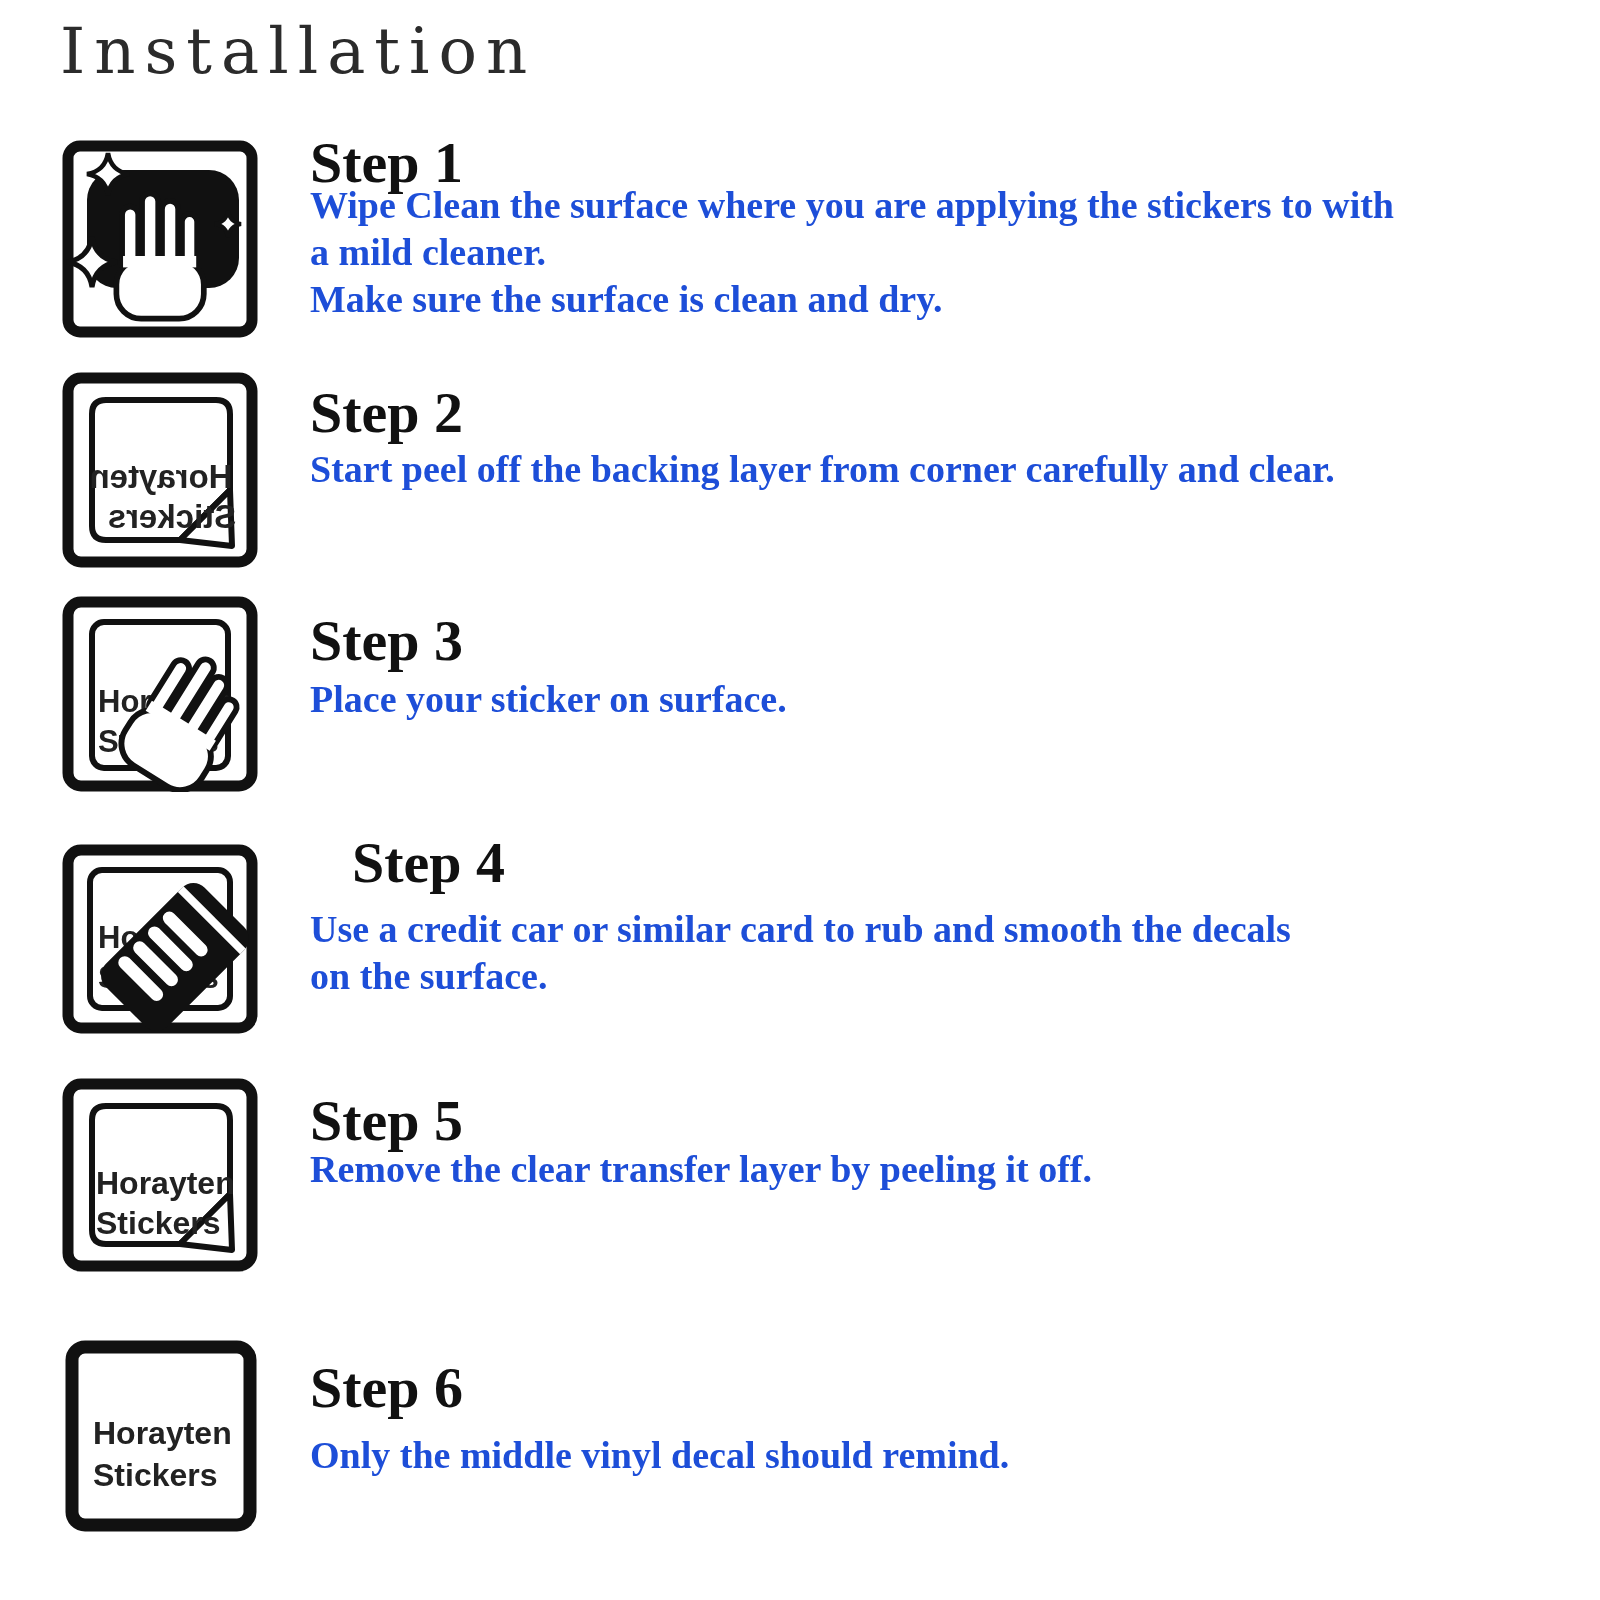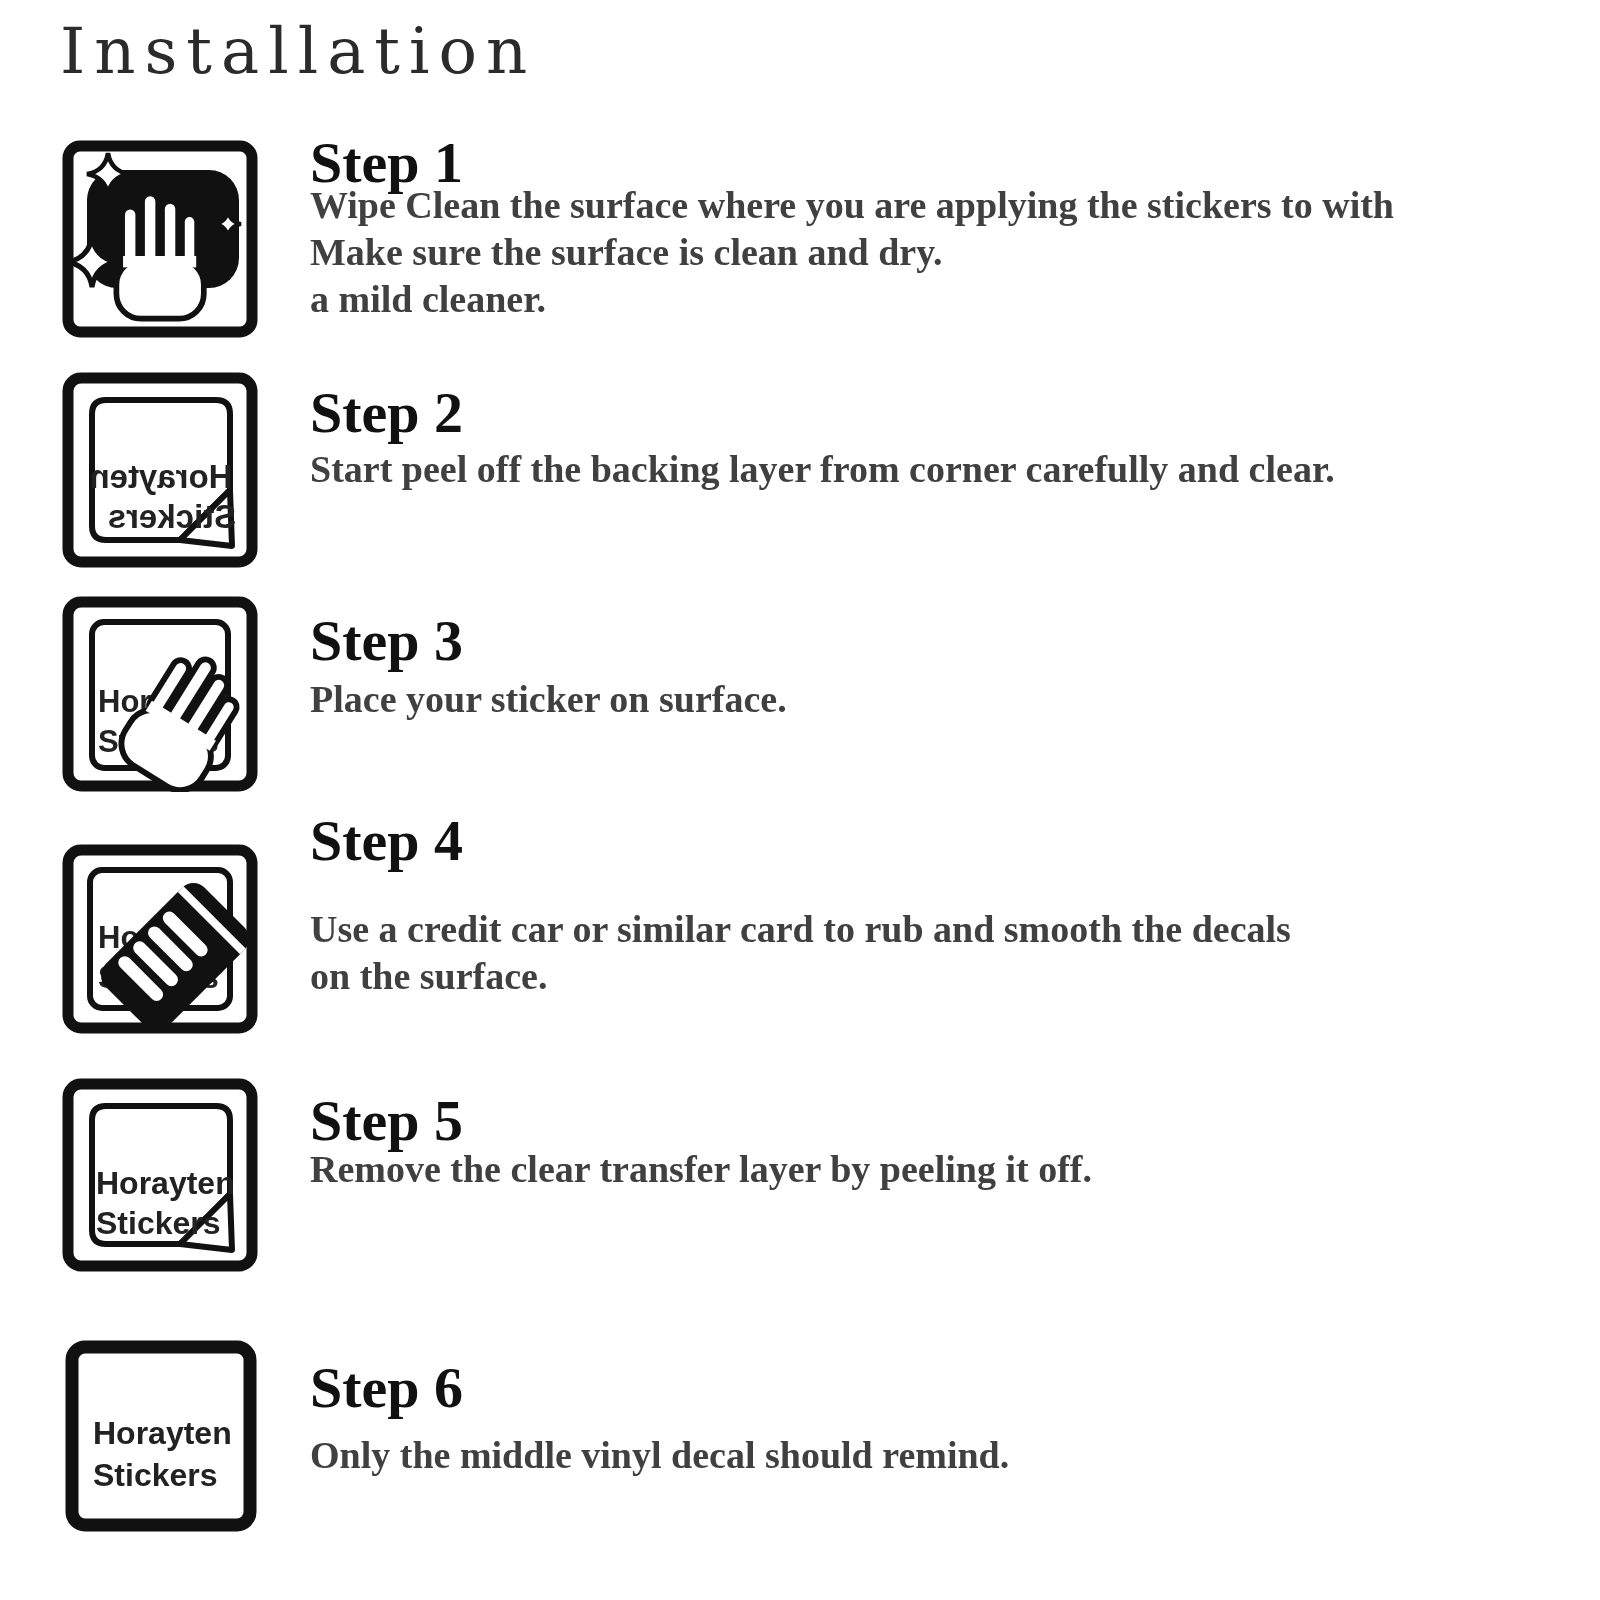--- a/index.html
+++ b/index.html
@@ -3,21 +3,21 @@
 <meta charset="utf-8">
 <style>
   html,body{margin:0;padding:0;background:#ffffff;}
   #page{position:relative;width:1600px;height:1600px;background:#ffffff;overflow:hidden;
         font-family:"Liberation Serif", serif;color:#151515;}
   .title{position:absolute;left:60px;top:14px;font-family:"DejaVu Serif", serif;
          font-size:64px;font-weight:500;letter-spacing:9px;color:#2b2b2b;}
   .icon{position:absolute;left:62px;width:196px;}
   .icon svg{display:block;}
   .head{position:absolute;left:310px;font-size:58px;font-weight:bold;line-height:1;color:#111;}
-  .body{position:absolute;left:310px;font-size:38px;font-weight:bold;line-height:47px;color:#404040;
+  .body{position:absolute;left:310px;font-size:38px;font-weight:bold;line-height:47px;color:#1d4ed8;
         letter-spacing:0px;}
   .body div{white-space:nowrap;}
   svg text{font-family:"Liberation Sans", sans-serif;font-weight:bold;fill:#222;}
 </style>
 </head>
 <body>
 
 <div id="page">
 
   <div class="title">Installation</div>
@@ -39,22 +39,22 @@
       <rect x="25" y="30" width="152" height="118" rx="30" fill="#111"></rect>
       <use href="#hand" transform="translate(100,116) scale(0.95)"></use>
       <use href="#spark" transform="translate(46,34) scale(21)" fill="#fff" stroke="#111" stroke-width="0.22"></use>
       <use href="#spark" transform="translate(30,122) scale(25)" fill="#fff" stroke="#111" stroke-width="0.20"></use>
       <use href="#spark" transform="translate(166,84) scale(13)" fill="#fff" stroke="#111" stroke-width="0.30"></use>
     </svg>
   </div>
   <div class="head" style="top:134px;">Step 1</div>
   <div class="body" style="top:182px;">
     <div>Wipe Clean the surface where you are applying the stickers to with</div>
+    <div>a mild cleaner.</div>
     <div>Make sure the surface is clean and dry.</div>
-    <div>a mild cleaner.</div>
   </div>
 
   <div class="icon" style="top:372px;height:196px;">
     <svg width="196" height="196" viewBox="0 0 196 196">
       <rect x="6" y="6" width="184" height="184" rx="13" fill="#fff" stroke="#111" stroke-width="11"></rect>
       <path d="M44,28 H154 Q168,28 168,42 V118 L118,168 H44 Q30,168 30,154 V42 Q30,28 44,28 Z" fill="#fff" stroke="#111" stroke-width="6"></path>
       <path d="M168,118 L118,168 L170,174 Z" fill="#fff" stroke="#111" stroke-width="6" stroke-linejoin="round"></path>
       <g transform="translate(196,0) scale(-1,1)">
         <text x="97" y="116" font-size="33" text-anchor="middle">Horayten</text>
         <text x="86" y="156" font-size="33" text-anchor="middle">Stickers</text>
@@ -89,21 +89,21 @@
       <g transform="translate(113,113) rotate(45)">
         <rect x="-44" y="-70" width="88" height="140" rx="16" fill="#111"></rect>
         <rect x="-44" y="-56" width="88" height="8" fill="#fff"></rect>
         <rect x="-38" y="-30" width="58" height="13" rx="6.5" fill="#fff"></rect>
         <rect x="-38" y="-9" width="58" height="13" rx="6.5" fill="#fff"></rect>
         <rect x="-38" y="12" width="58" height="13" rx="6.5" fill="#fff"></rect>
         <rect x="-38" y="33" width="58" height="13" rx="6.5" fill="#fff"></rect>
       </g>
     </svg>
   </div>
-  <div class="head" style="top:812px;">Step 4</div>
+  <div class="head" style="top:834px;margin-left:42px;">Step 4</div>
   <div class="body" style="top:906px;">
     <div>Use a credit car or similar card to rub and smooth the decals</div>
     <div>on the surface.</div>
   </div>
 
   <div class="icon" style="top:1078px;height:194px;">
     <svg width="196" height="194" viewBox="0 0 196 194">
       <rect x="6" y="6" width="184" height="182" rx="13" fill="#fff" stroke="#111" stroke-width="11"></rect>
       <path d="M44,28 H154 Q168,28 168,42 V116 L118,166 H44 Q30,166 30,152 V42 Q30,28 44,28 Z" fill="#fff" stroke="#111" stroke-width="6"></path>
       <path d="M168,116 L118,166 L170,172 Z" fill="#fff" stroke="#111" stroke-width="6" stroke-linejoin="round"></path>

